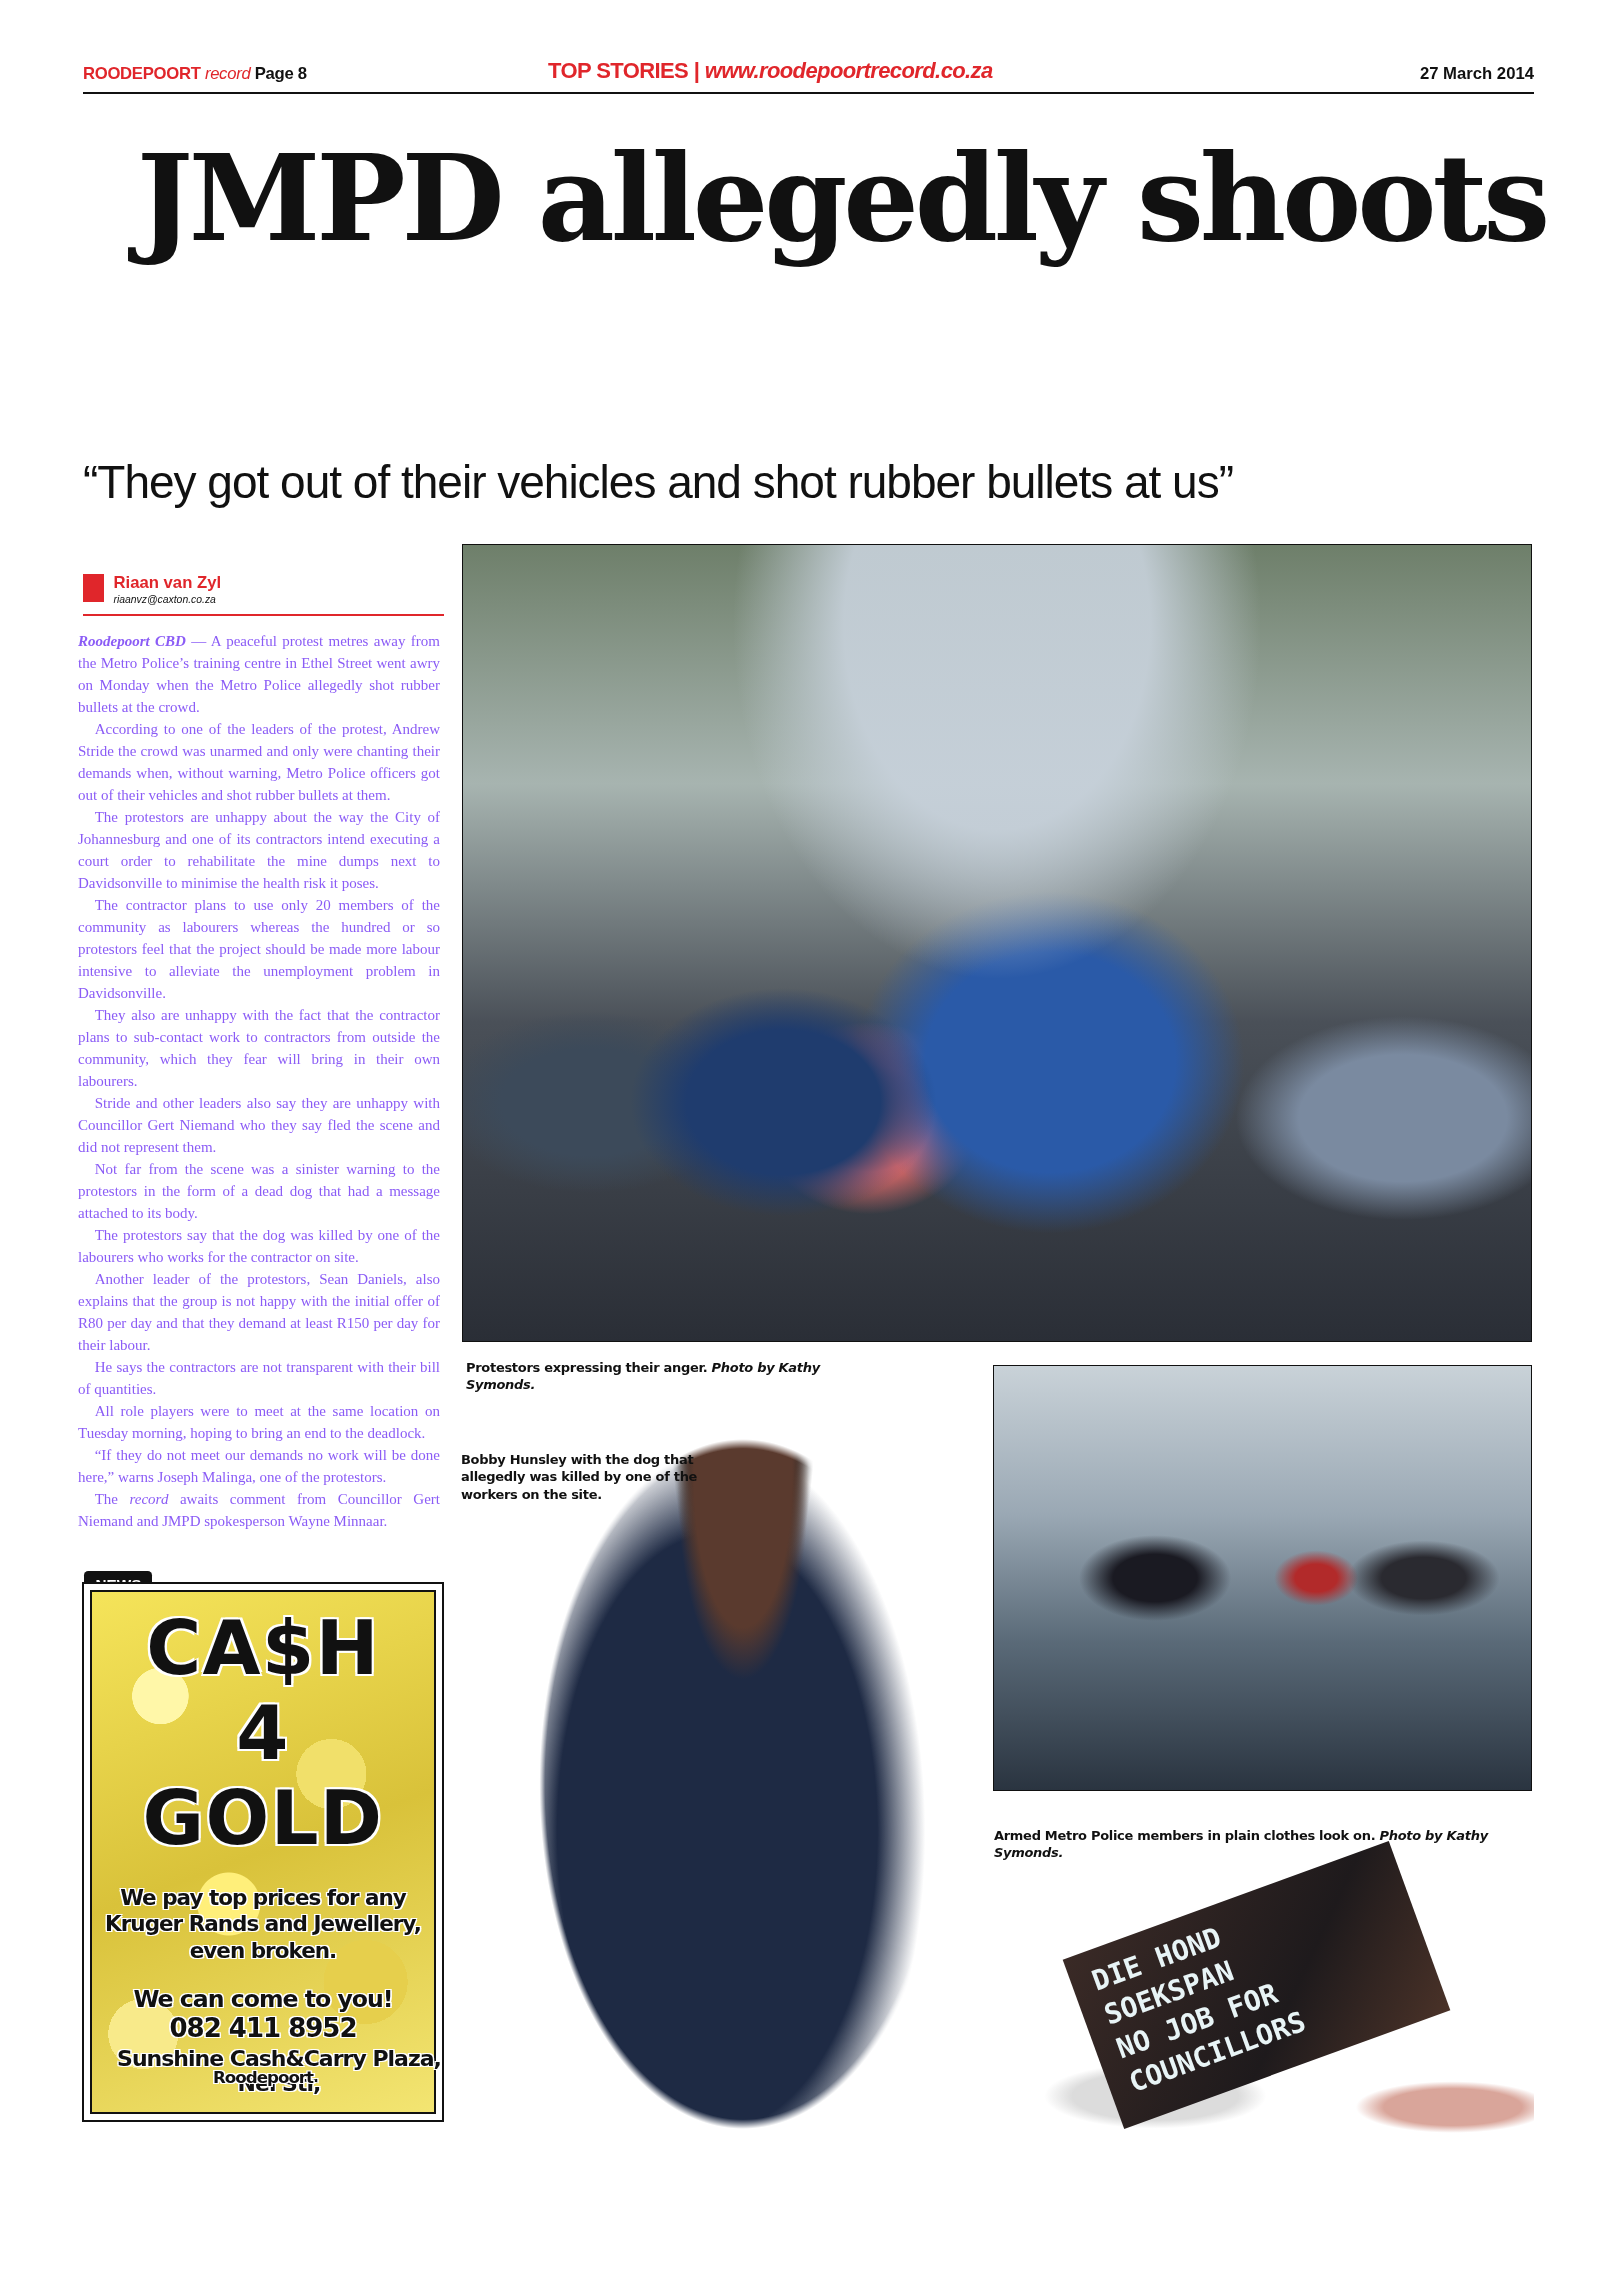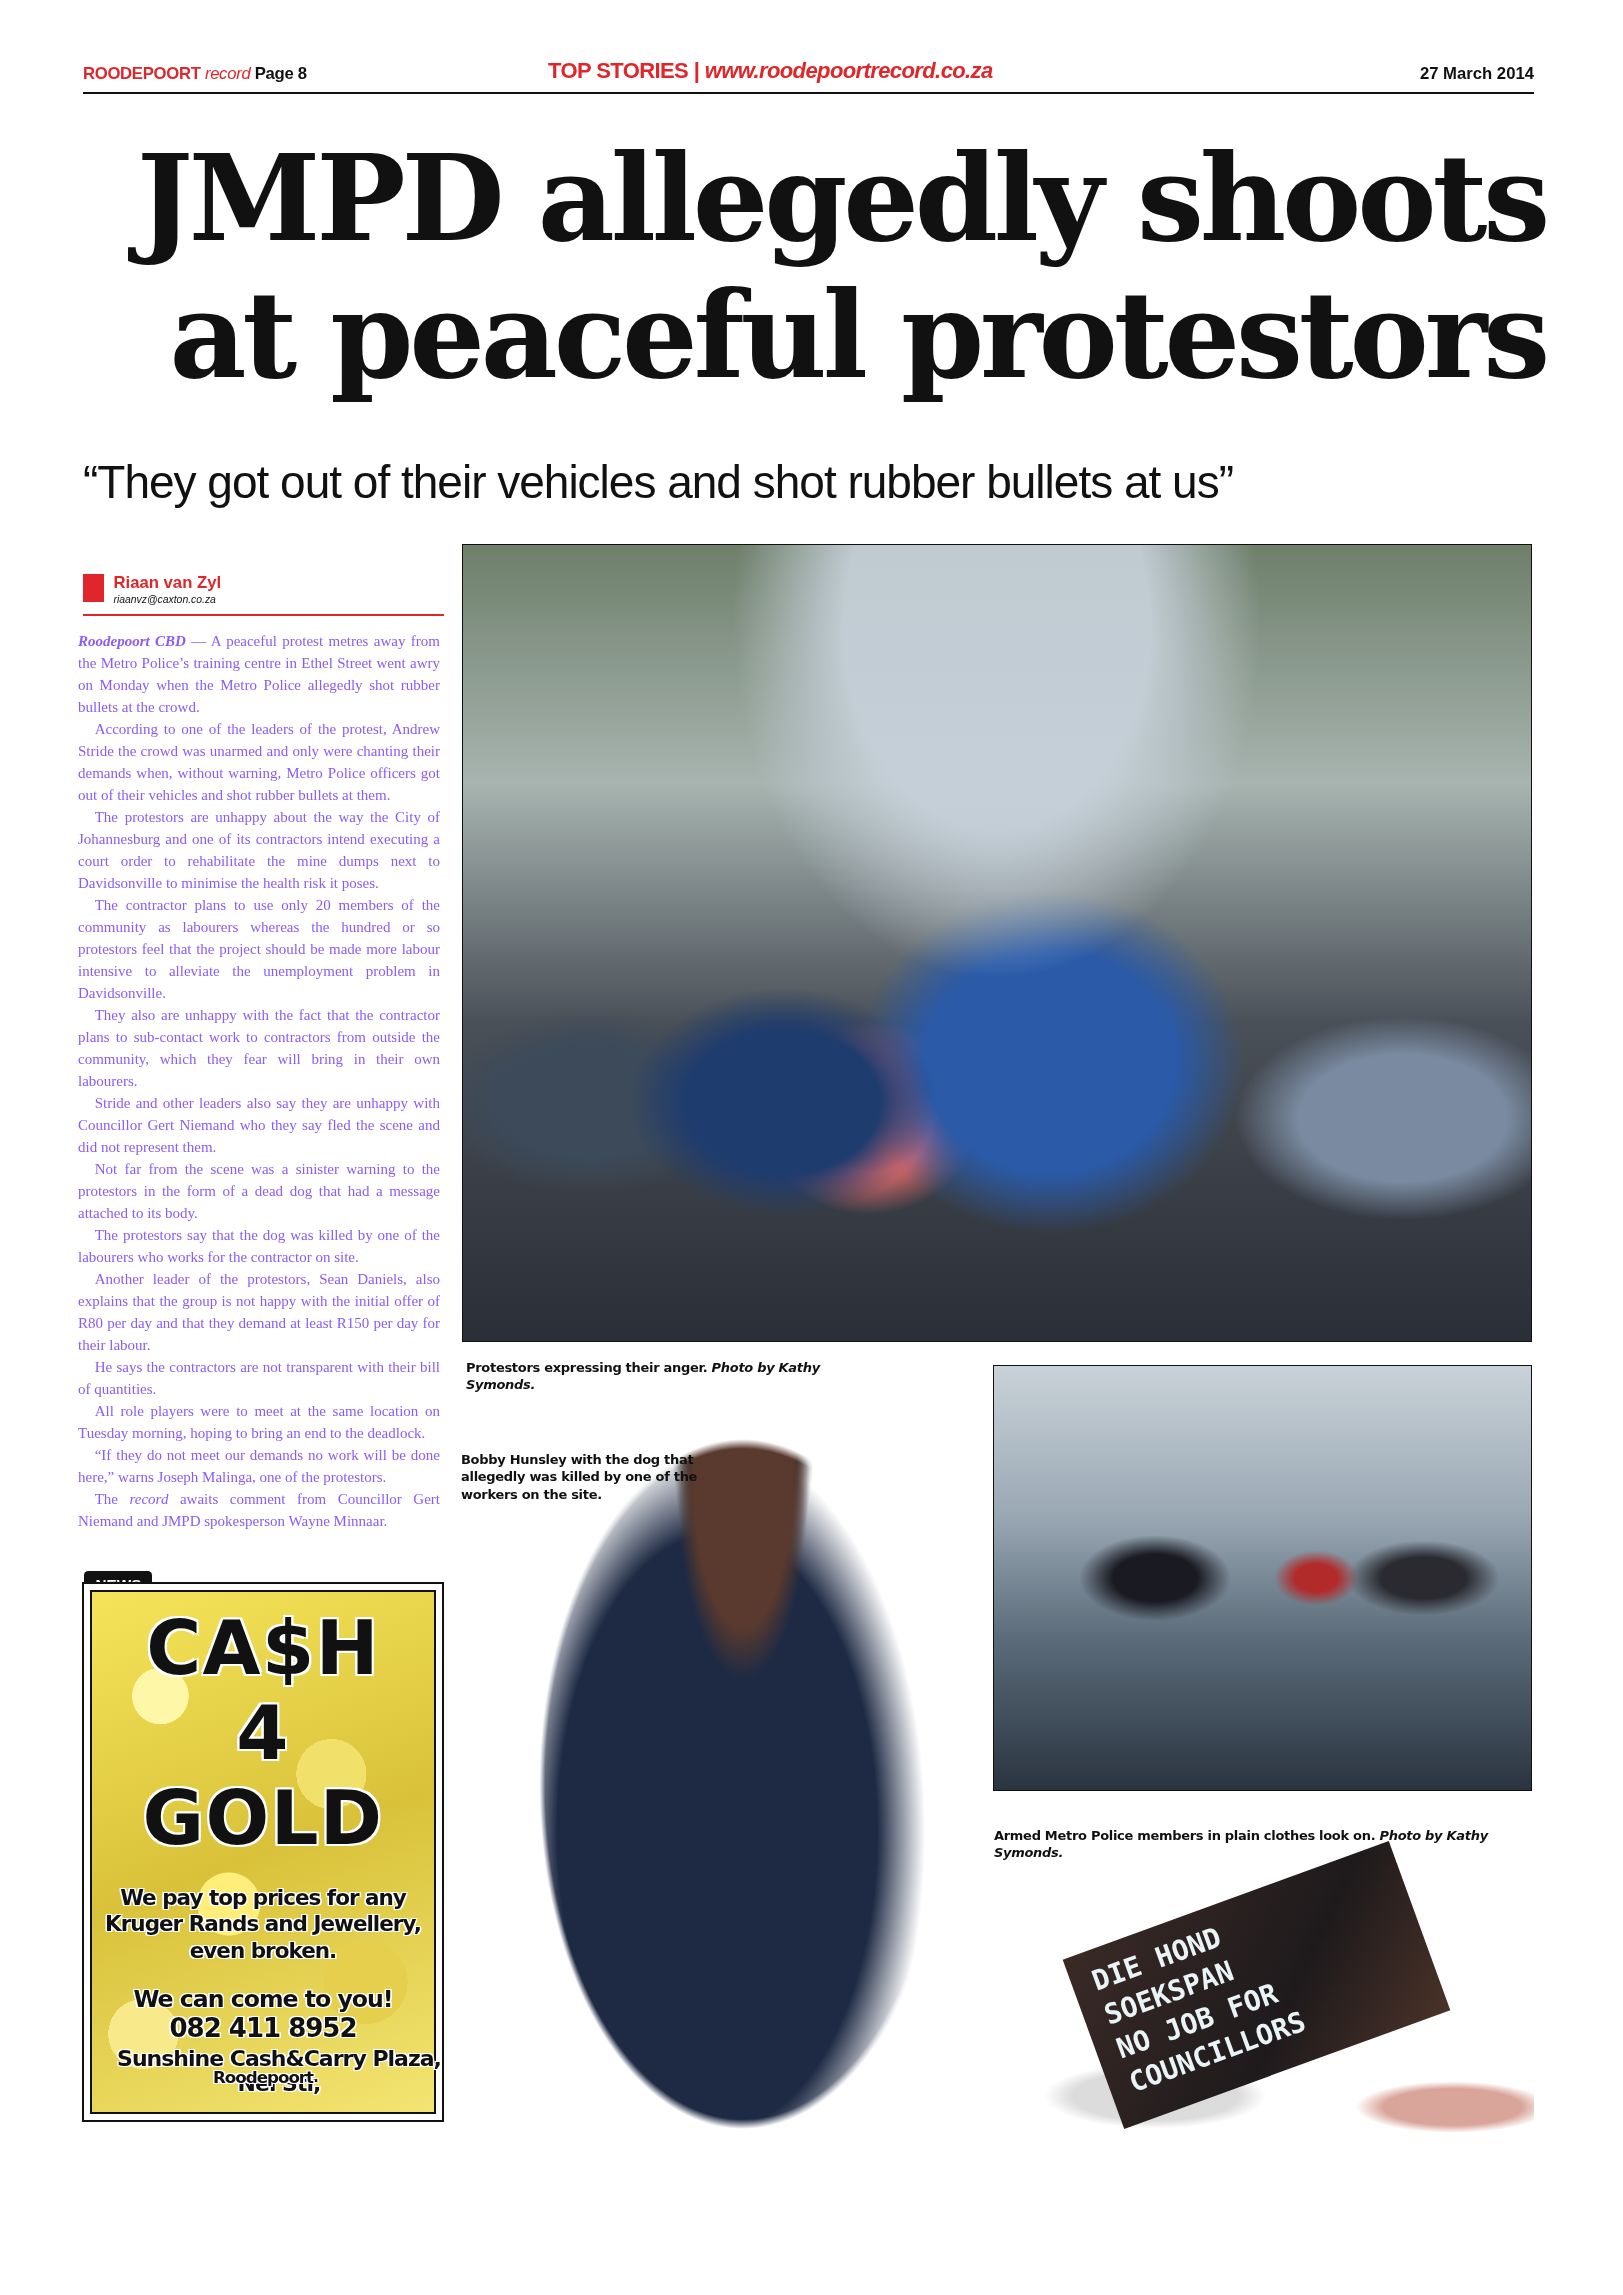--- a/index.html
+++ b/index.html
@@ -94,21 +94,20 @@
   <div class="mast-center">
     <span>TOP STORIES |</span>
     <span class="url">www.roodepoortrecord.co.za</span>
   </div>
   <div class="mast-right">27 March 2014</div>
 </div>
 <div class="rule-top"></div>
 
 <div class="headline">
   <div>JMPD allegedly shoots</div>
-  <div>at peaceful protestors</div>
 </div>
 <div class="subhead">“They got out of their vehicles and shot rubber bullets at us”</div>
 
 <div class="byline">
   <div class="mark"></div>
   <div class="name">Riaan van Zyl</div>
   <div class="email">riaanvz@caxton.co.za</div>
 </div>
 <div class="byline-rule"></div>
 

